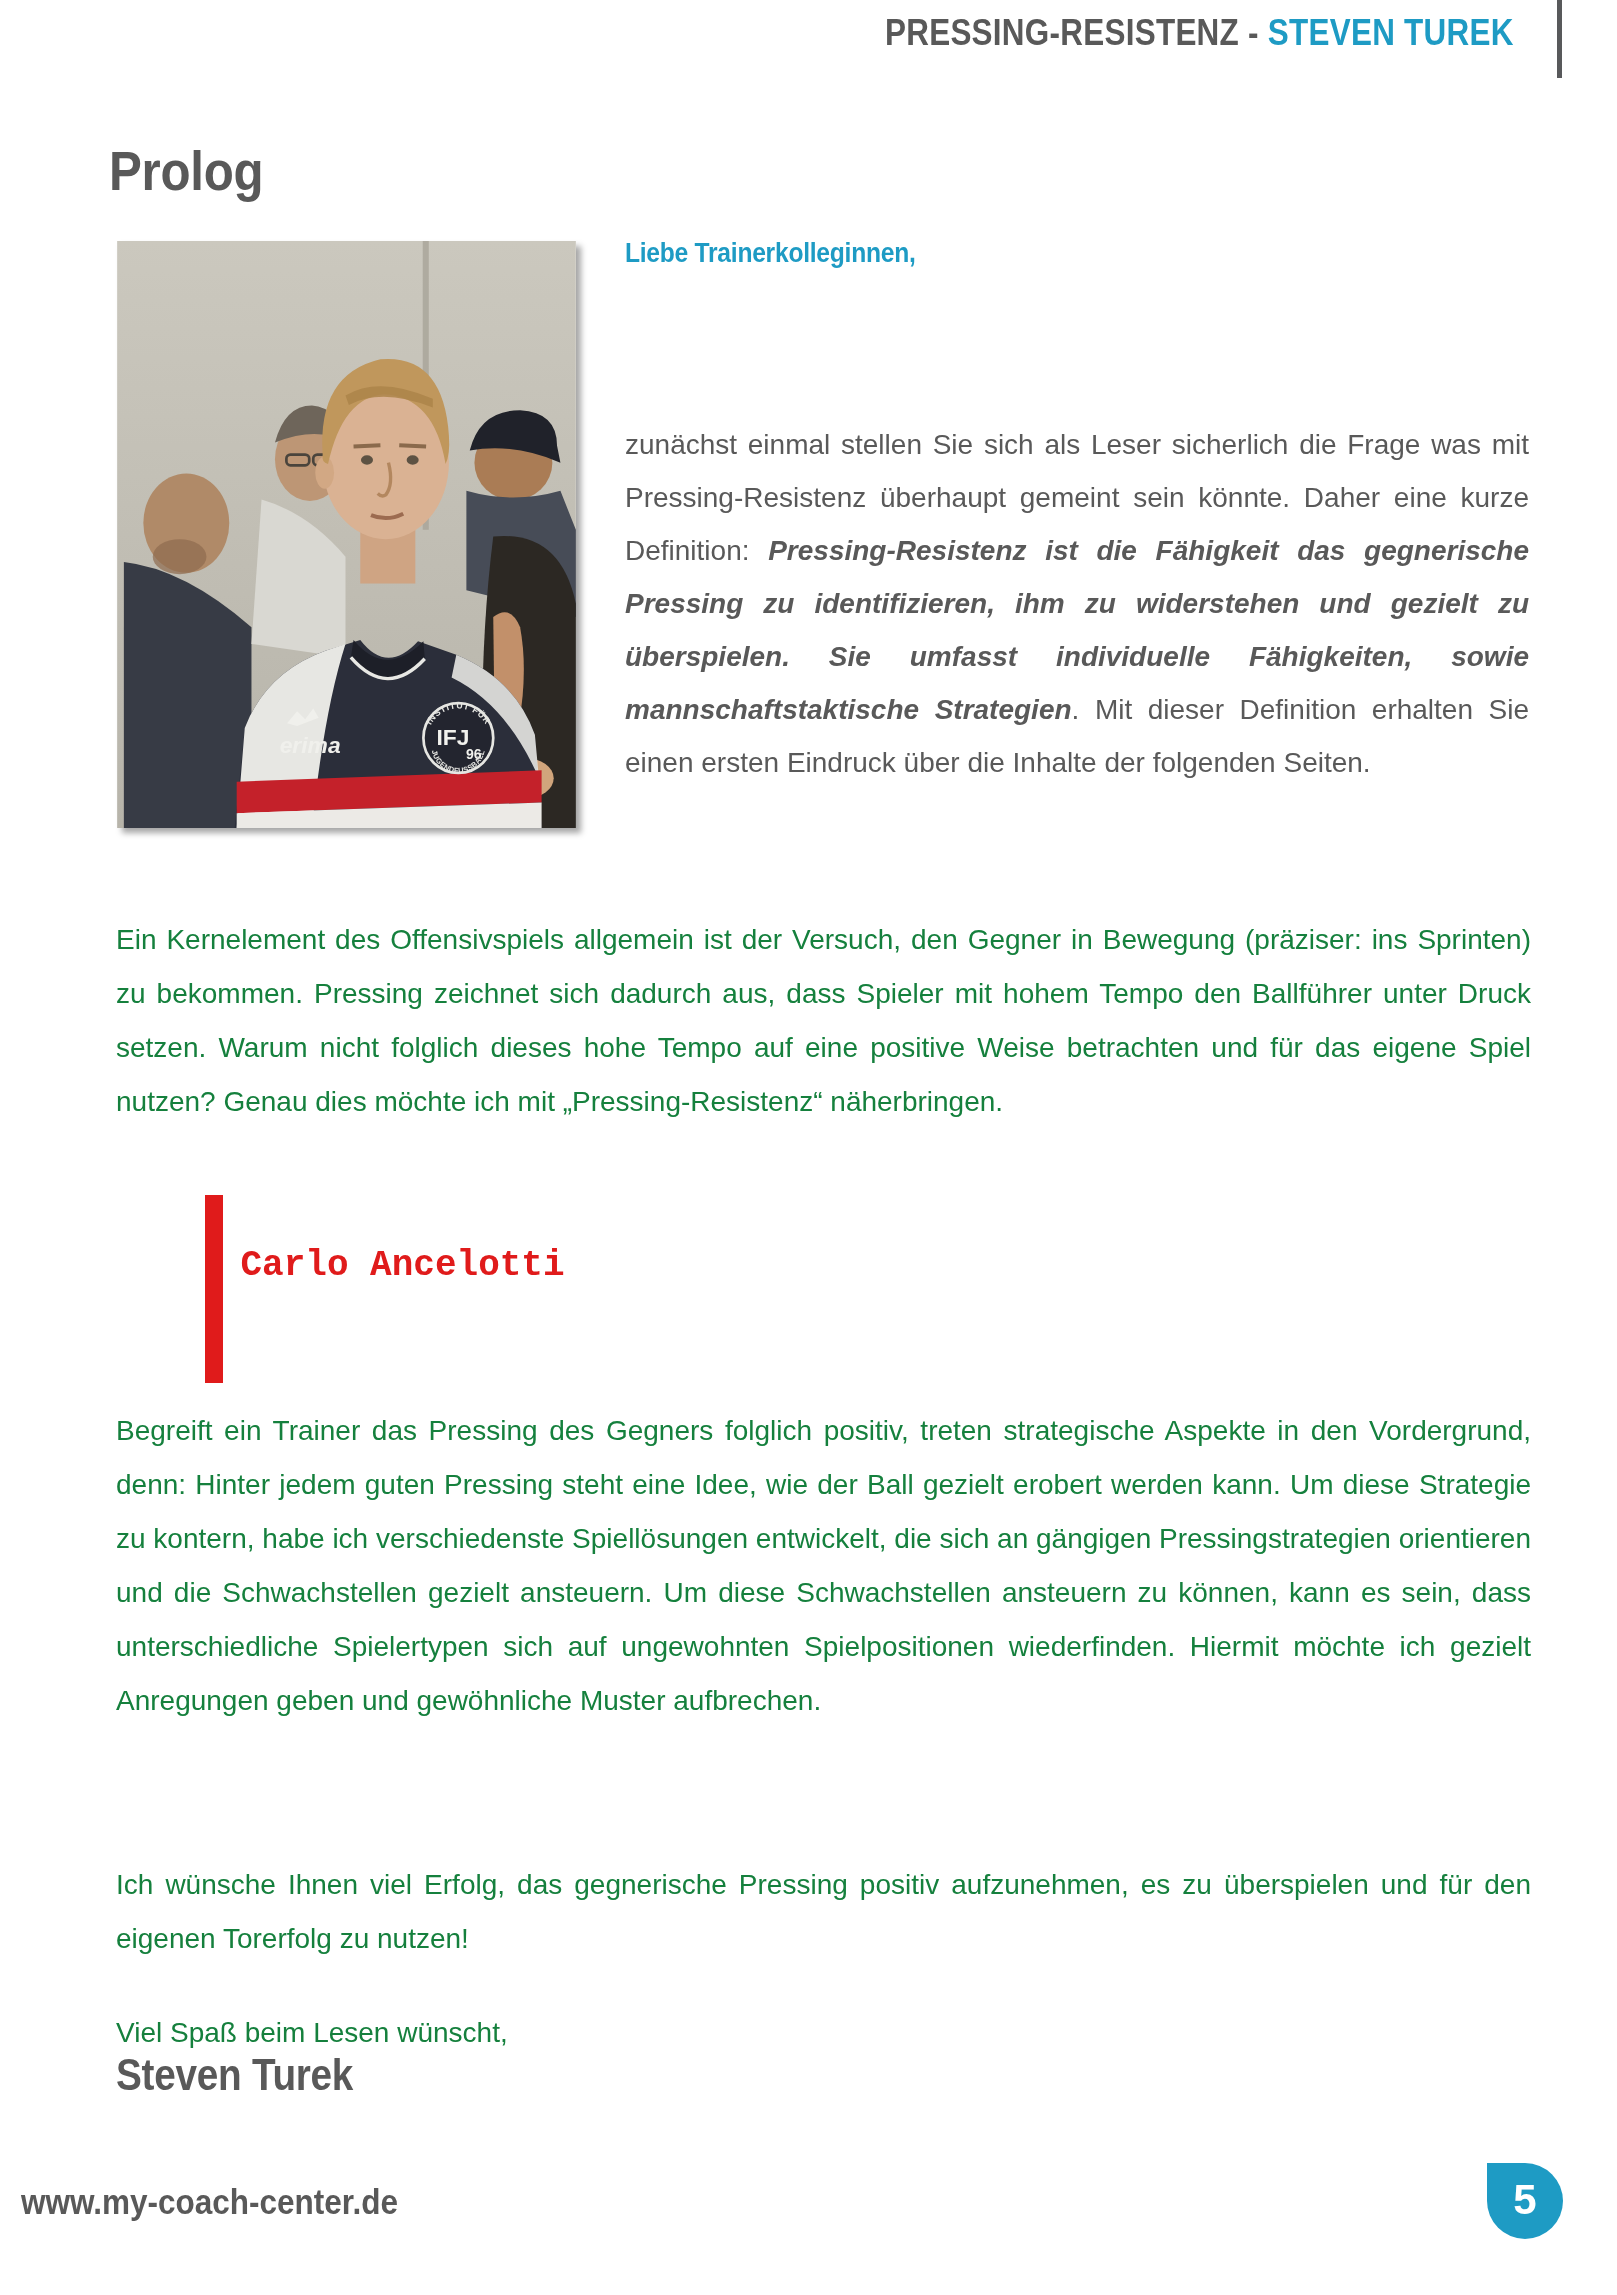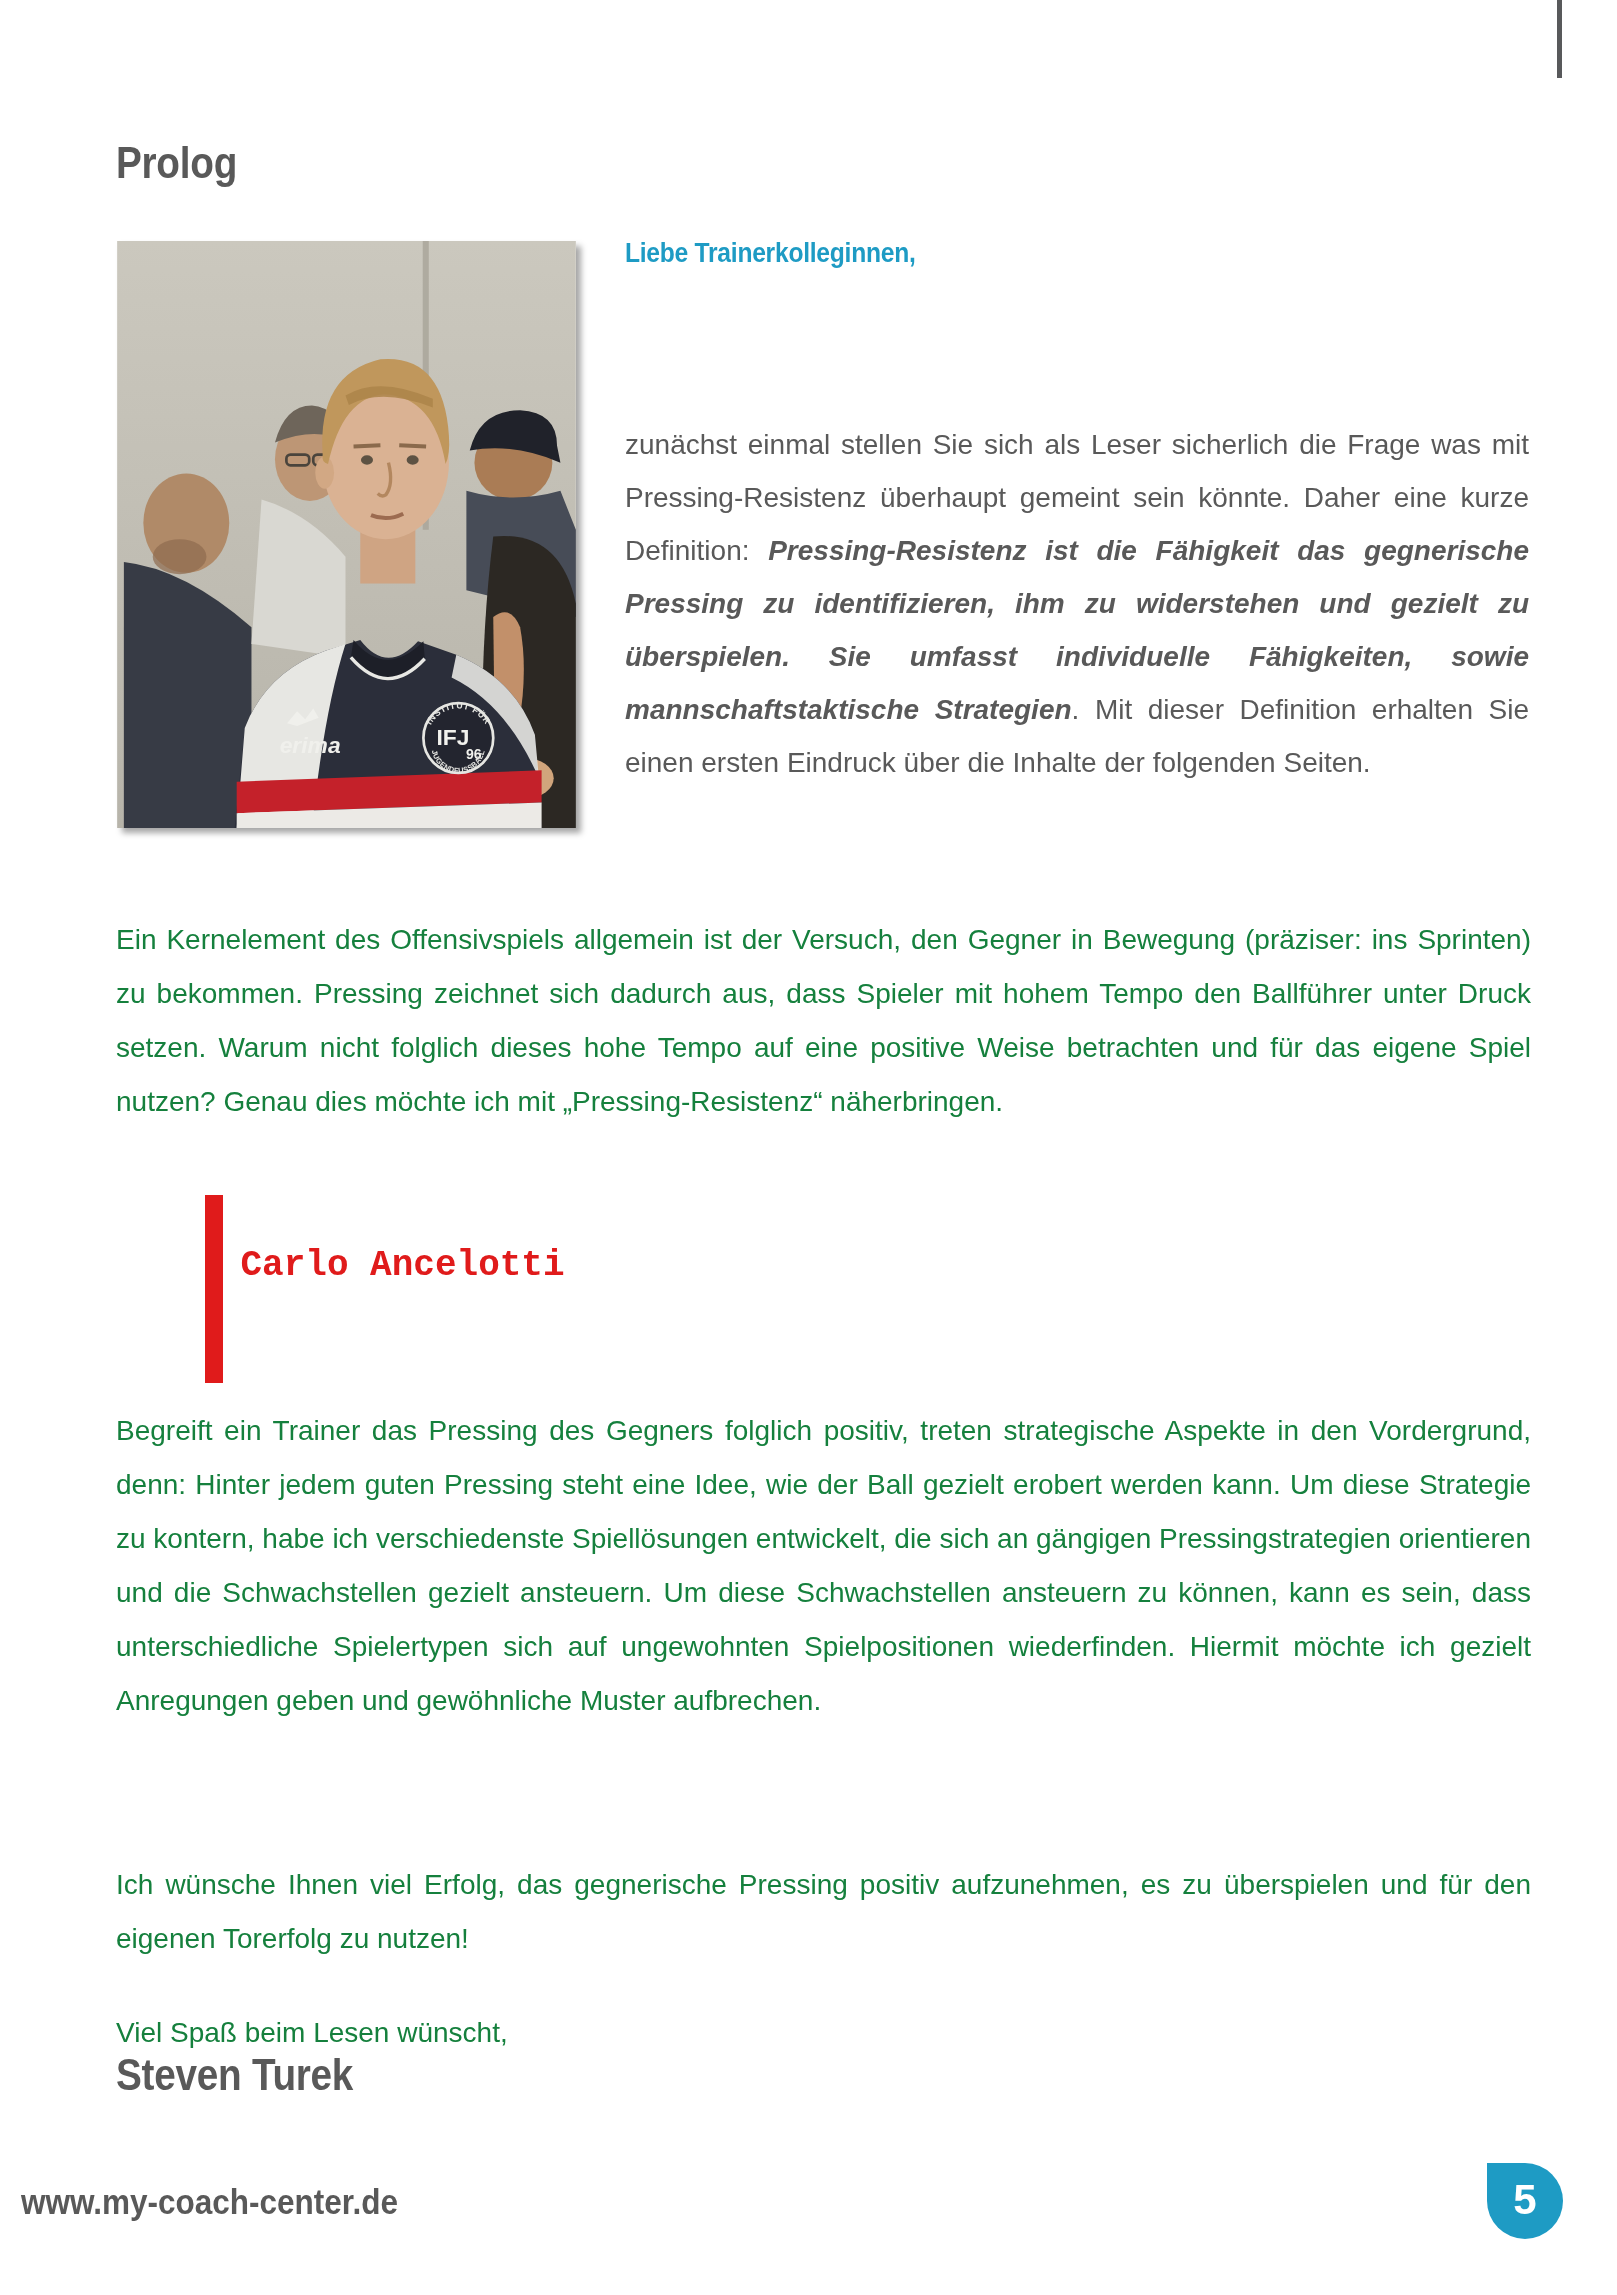--- a/index.html
+++ b/index.html
@@ -7,21 +7,21 @@
         font-family:"Liberation Sans",sans-serif;color:#595959;}
 
   
   .hdr{position:absolute;top:12px;right:104px;font-weight:bold;font-size:37px;white-space:nowrap;}
   .squeeze-r{display:inline-block;transform:scaleX(0.85);transform-origin:100% 50%;letter-spacing:0.3px;}
   .hdr-gray{color:#595959;}
   .hdr-accent{color:#1E9BC4;}
   .hdr-rule{position:absolute;left:1557px;top:0;width:4.7px;height:78px;background:#58595b;}
 
   
-  .h-prolog{position:absolute;left:116px;top:138px;font-size:44px;font-weight:bold;color:#595959;}
+  .h-prolog{position:absolute;left:109px;top:138px;font-size:56px;font-weight:bold;color:#595959;}
   .squeeze-l{display:inline-block;transform:scaleX(0.88);transform-origin:0 50%;letter-spacing:-0.3px;}
   .salut{position:absolute;left:625px;font-size:28px;font-weight:bold;color:#1E9BC4;white-space:nowrap;}
   .salut1{top:237px;} .salut2{top:335px;}
 
   
   .photo{position:absolute;left:117px;top:241px;width:459px;height:587px;
          box-shadow:4.7px 4.7px 6px rgba(0,0,0,.35);}
   .photo svg{display:block;}
 
   
@@ -46,20 +46,23 @@
   .squeeze-c{display:inline-block;transform:scaleX(0.9);transform-origin:50% 50%;}
   .page-badge{position:absolute;left:1487px;top:2163px;width:76px;height:76px;background:#1E9BC4;
               border-radius:0 50% 50% 50%;display:flex;align-items:center;justify-content:center;}
   .page-badge span{color:#fff;font-size:42px;font-weight:bold;transform:translateY(-1.3px);}
 </style>
 </head>
 <body>
 
 <div class="page">
 
+  <div class="hdr">
+    <span class="squeeze-r"><span class="hdr-gray">PRESSING-RESISTENZ - </span><span class="hdr-accent">STEVEN TUREK</span></span>
+  </div>
   <div class="hdr-rule"></div>
 
   <div class="h-prolog"><span class="squeeze-l">Prolog</span></div>
 
   <div class="photo">
     <svg viewBox="0 0 683 874" width="459" height="587">
       <defs>
         <linearGradient id="wall" x1="0" y1="0" x2="0" y2="1">
           <stop offset="0" stop-color="#cbc8be"></stop>
             <stop offset="1" stop-color="#b7b4aa"></stop>

